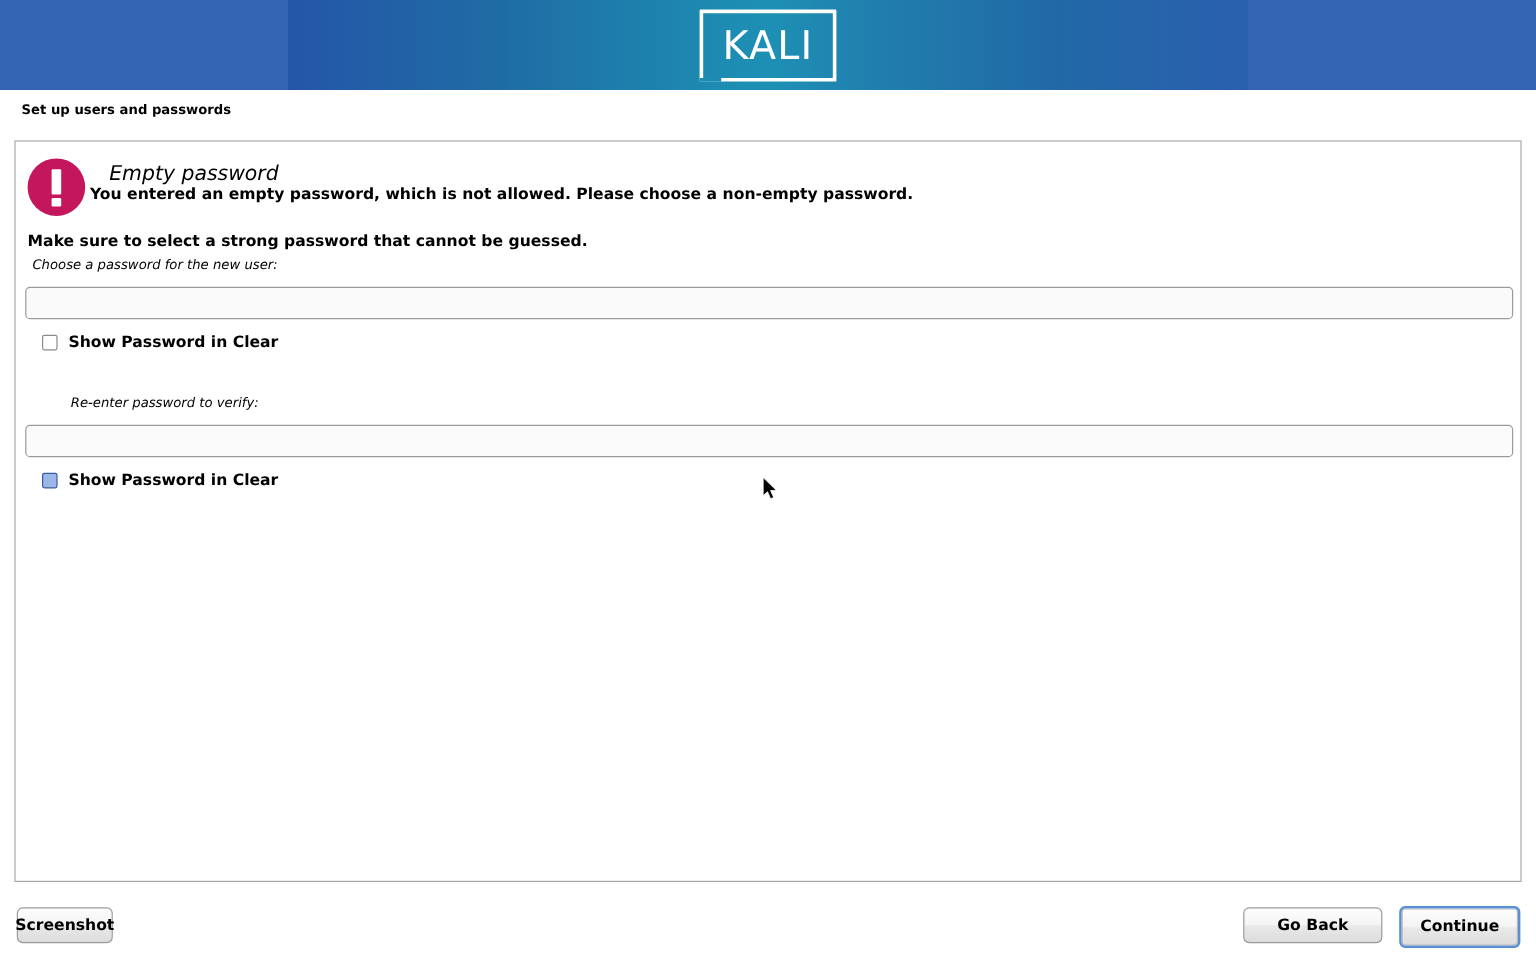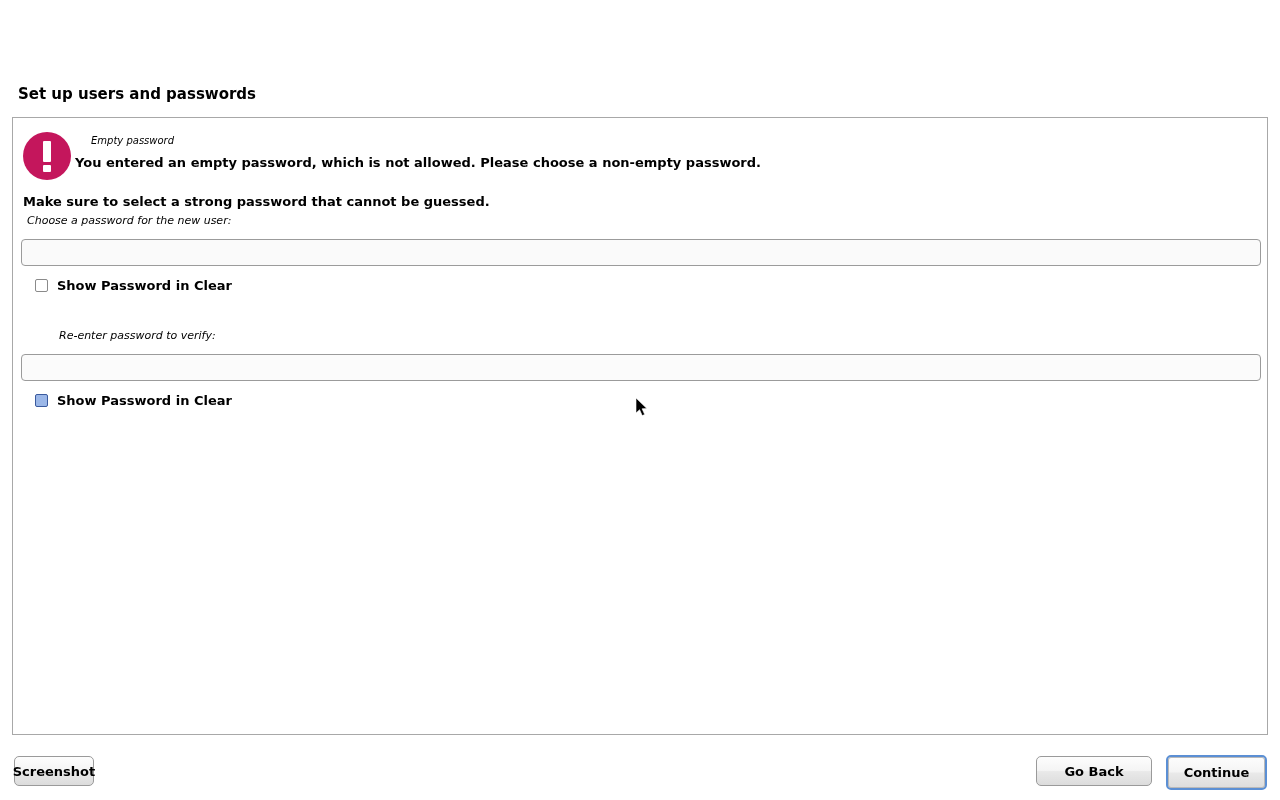--- a/index.html
+++ b/index.html
@@ -90,21 +90,21 @@
     letter-spacing: 1px;
     line-height: 1;
     padding-bottom: 2px;
   }
 
   
   .step-title {
     position: absolute;
     left: 18px;
     top: 85px;
-    font-size: 15px;
+    font-size: 11px;
     font-weight: bold;
     color: #000000;
   }
 
   
   .panel {
     position: absolute;
     left: 12px;
     top: 117px;
     width: 1256px;
@@ -146,21 +146,21 @@
     margin-left: -4px;
     width: 8px;
     height: 7px;
     background: #ffffff;
     border-radius: 1px;
   }
   .error-title {
     position: absolute;
     left: 68px;
     top: 9px;
-    font-size: 10px;
+    font-size: 17px;
     font-style: italic;
     color: #000000;
   }
   .error-body {
     position: absolute;
     left: 52px;
     top: 29px;
     font-size: 13px;
     font-weight: bold;
     color: #000000;
@@ -257,20 +257,28 @@
     width: 14px;
     height: 20px;
     pointer-events: none;
   }
 </style>
 </head>
 <body>
 
 <div id="app">
 
+  <div class="banner">
+    <div class="banner-gradient"></div>
+    <div class="kali-logo">
+      <div class="kali-frame"></div>
+      <div class="kali-notch"></div>
+      <div class="kali-text">KALI</div>
+    </div>
+  </div>
 
   <div class="step-title">Set up users and passwords</div>
 
   <div class="panel">
 
     <div class="error-row">
       <div class="error-icon">
         <div class="bang-bar"></div>
         <div class="bang-dot"></div>
       </div>

